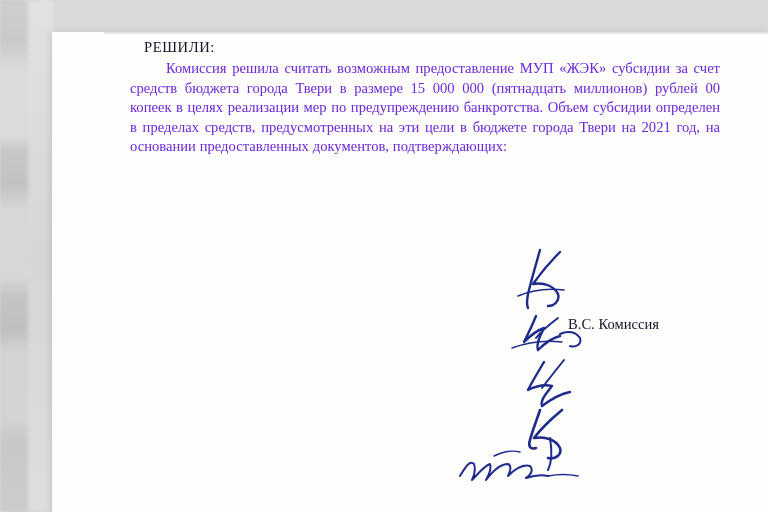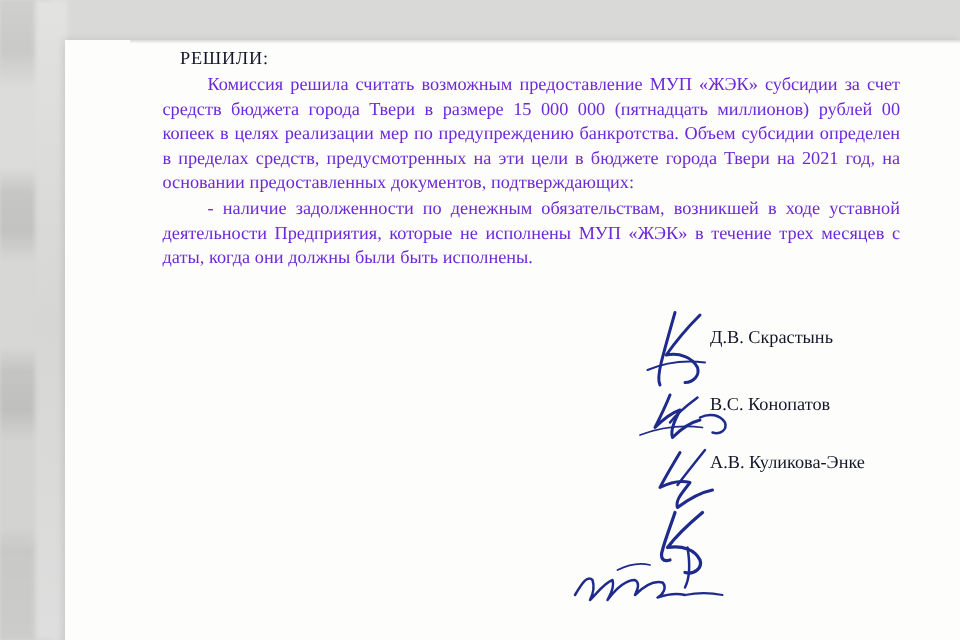--- a/index.html
+++ b/index.html
@@ -124,21 +124,20 @@
 <div id="page">
 
   <div id="left-strip"></div>
   <div id="left-strip2"></div>
 
   <div id="sheet">
 
     <div id="doc-body">
       <div class="heading">РЕШИЛИ:</div>
       <p class="para">Комиссия решила считать возможным предоставление МУП «ЖЭК» субсидии за счет средств бюджета города Твери в размере 15 000 000 (пятнадцать миллионов) рублей 00 копеек в целях реализации мер по предупреждению банкротства. Объем субсидии определен в пределах средств, предусмотренных на эти цели в бюджете города Твери на 2021 год, на основании предоставленных документов, подтверждающих:</p>
-      <p class="para second">- наличие задолженности по денежным обязательствам, возникшей в ходе уставной деятельности Предприятия, которые не исполнены МУП «ЖЭК» в течение трех месяцев с даты, когда они должны были быть исполнены.</p>
     </div>
 
     <div class="blur-edge-top"></div>
     <div class="blur-edge-bottom"></div>
   </div>
 
   <div id="sign-block">
 
     <svg id="sig-svg" viewBox="0 0 200 250">
       <g stroke="#1e2b8c" fill="none" stroke-linecap="round" stroke-linejoin="round">
@@ -158,24 +157,18 @@
         <path d="M108 172 C104 184 100 194 98 202 C96 208 98 212 104 210" stroke-width="2.6"></path>
         <path d="M130 172 C118 182 108 192 102 200 C114 198 124 202 128 210 C130 216 124 222 116 220" stroke-width="2.6"></path>
         <path d="M118 200 C120 212 120 224 116 232" stroke-width="2"></path>
 
         <path d="M28 238 C34 228 38 222 42 226 C44 232 42 238 40 242 C46 236 52 228 58 226 C60 232 56 238 54 242 C60 234 68 226 76 226 C80 228 78 234 76 238 C82 232 90 226 98 228 C102 232 98 238 94 240 C100 238 108 236 116 238" stroke-width="2"></path>
         <path d="M62 218 C70 214 80 212 88 214" stroke-width="1.4"></path>
         <path d="M116 238 C126 236 136 236 146 238" stroke-width="1.6"></path>
       </g>
     </svg>
 
-    <div class="sign-row" style="top:24px;">
-      <span class="sign-name">Д.В. Скрастынь</span>
-    </div>
     <div class="sign-row" style="top:78px;">
-      <span class="sign-name">В.С. Конопатов</span>
-    </div>
-    <div class="sign-row" style="top:124px;">
-      <span class="sign-name">А.В. Куликова-Энке</span>
+      <span class="sign-name">В.С. Комиссия</span>
     </div>
 
   </div>
 </div>
 
 </body></html>

